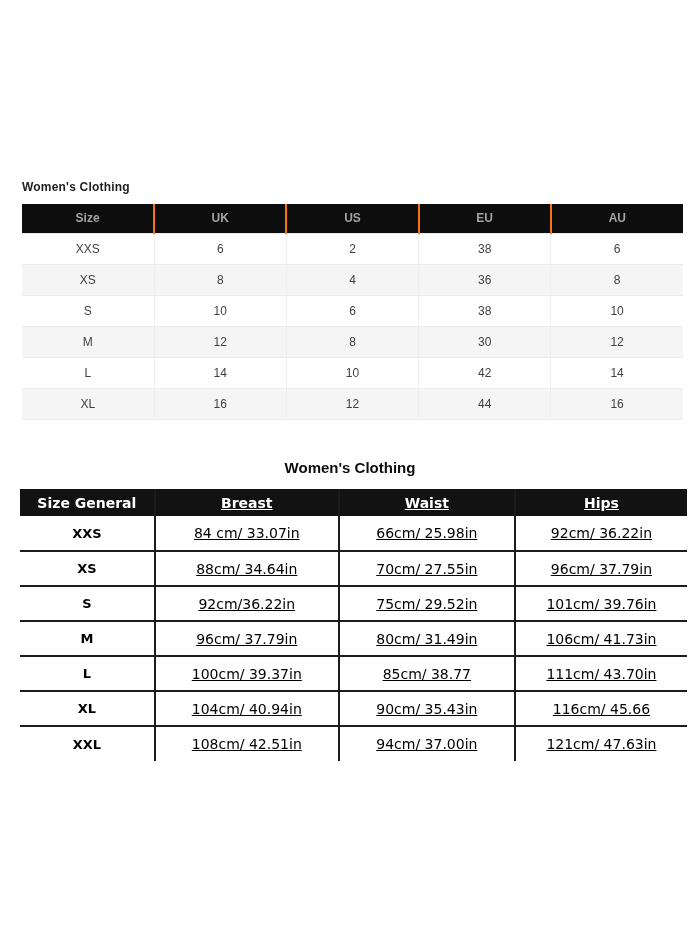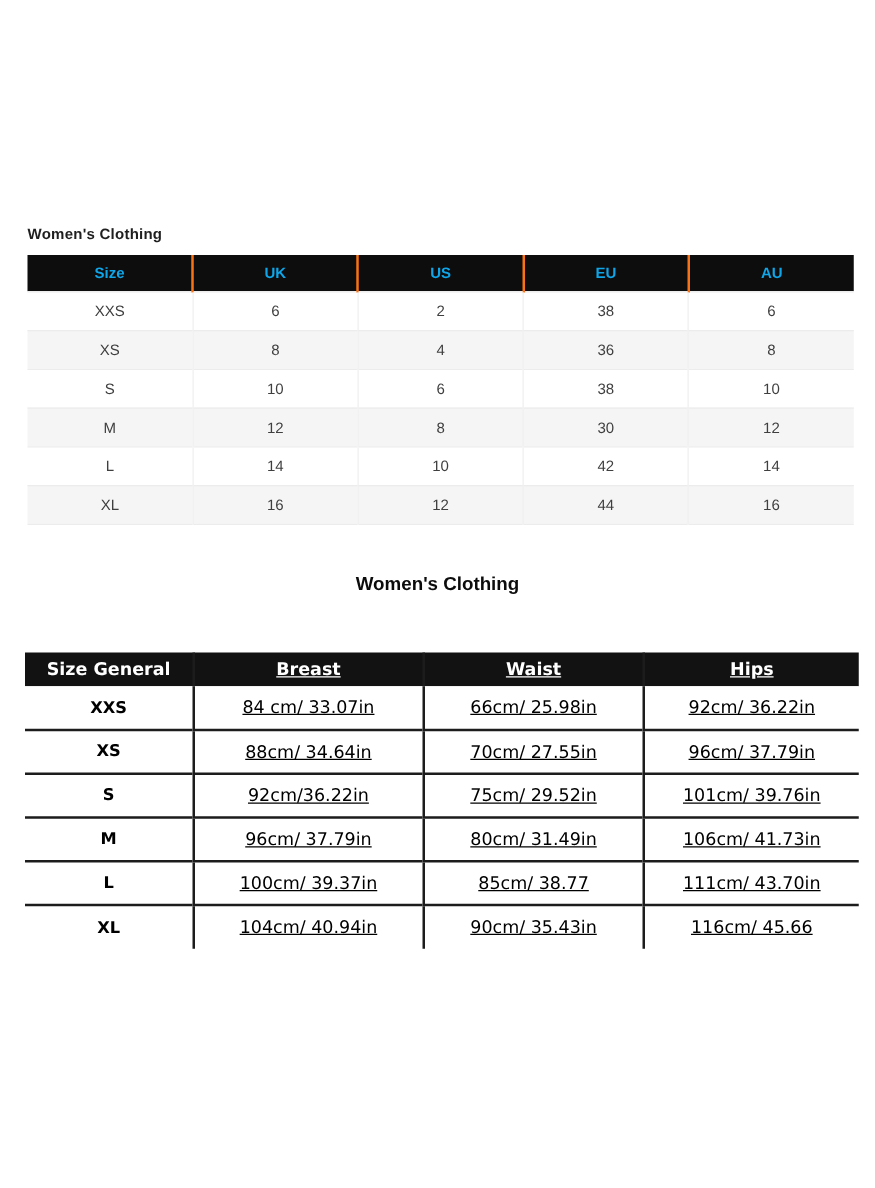--- a/index.html
+++ b/index.html
@@ -14,21 +14,21 @@
 
   
   .t1-label {
     position: absolute; left: 22px; top: 180px;
     font-size: 12px; font-weight: bold; color: #1f1f1f;
     letter-spacing: 0.2px;
   }
   .t1-wrap { position: absolute; left: 22px; top: 204px; width: 661px; }
   table { border-collapse: collapse; table-layout: fixed; width: 100%; }
   .t1 th {
-    background: #0d0d0d; color: #0ea5e9;
+    background: #0d0d0d; color: #a3a3a3;
     font-size: 12px; font-weight: 600;
     height: 29px; text-align: center; vertical-align: middle;
   }
   .t1 th + th { border-left: 2px solid #f97316; }
   .t1 td {
     font-size: 12px; color: #3f3f3f; font-weight: 400;
     height: 31px; text-align: center; vertical-align: middle;
     border-top: 1px solid #ececec;
     background: #ffffff;
   }
@@ -36,21 +36,21 @@
   .t1 tbody tr:nth-child(even) td { background: #f5f5f5; }
   .t1 { border-bottom: 1px solid #ececec; }
 
   
   .t2-title {
     position: absolute; left: 0; top: 459px; width: 700px;
     text-align: center;
     font-size: 15px; font-weight: bold; color: #0c0c0c;
   }
   .t2-wrap { position: absolute; left: 20px; top: 489px; width: 667px; }
-  .t2 { font-family: "DejaVu Sans", sans-serif; margin-top: 33px; }
+  .t2 { font-family: "DejaVu Sans", sans-serif; }
   .t2 th {
     background: #121212; color: #ffffff;
     font-size: 14px; font-weight: bold;
     height: 27px; text-align: center; vertical-align: middle;
   }
   .t2 td {
     font-size: 14px; color: #000000; font-weight: 400;
     height: 35px; text-align: center; vertical-align: middle;
     background: #ffffff;
   }
@@ -178,17 +178,23 @@
           <td>100cm/ 39.37in</td>
           <td>85cm/ 38.77</td>
           <td>111cm/ 43.70in</td>
         </tr>
         <tr>
           <td class="size-col">XL</td>
           <td>104cm/ 40.94in</td>
           <td>90cm/ 35.43in</td>
           <td>116cm/ 45.66</td>
         </tr>
+        <tr>
+          <td class="size-col">XXL</td>
+          <td>108cm/ 42.51in</td>
+          <td>94cm/ 37.00in</td>
+          <td>121cm/ 47.63in</td>
+        </tr>
       </tbody>
     </table>
   </div>
 
 </div>
 
 </body></html>

